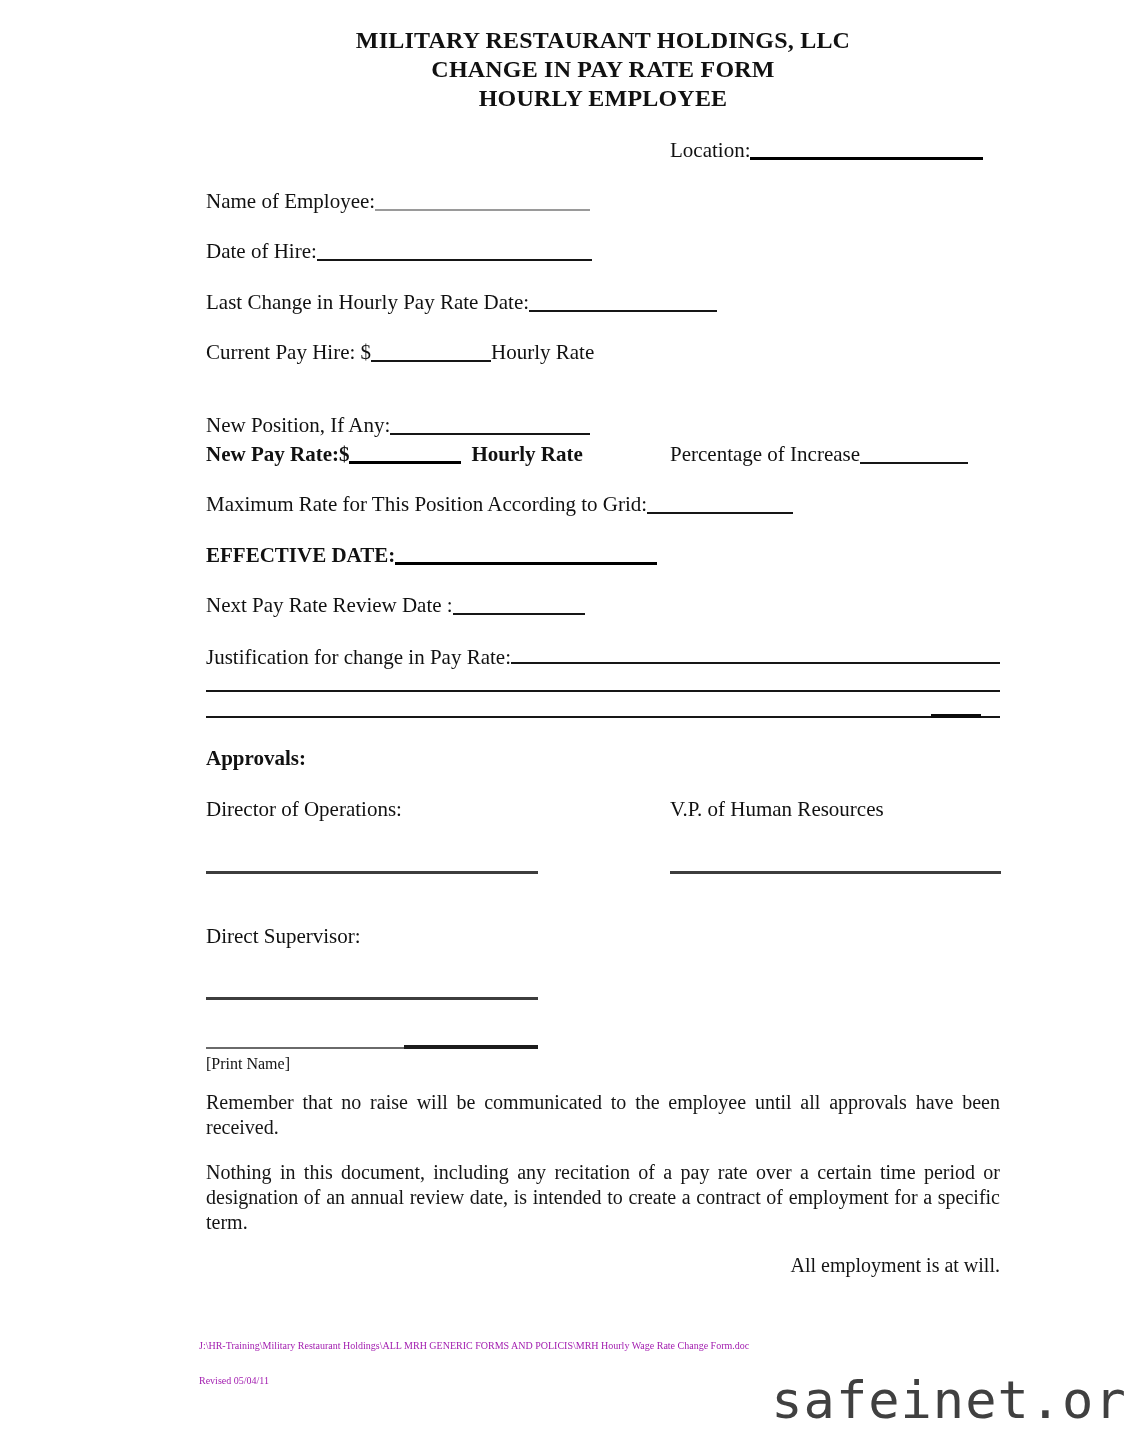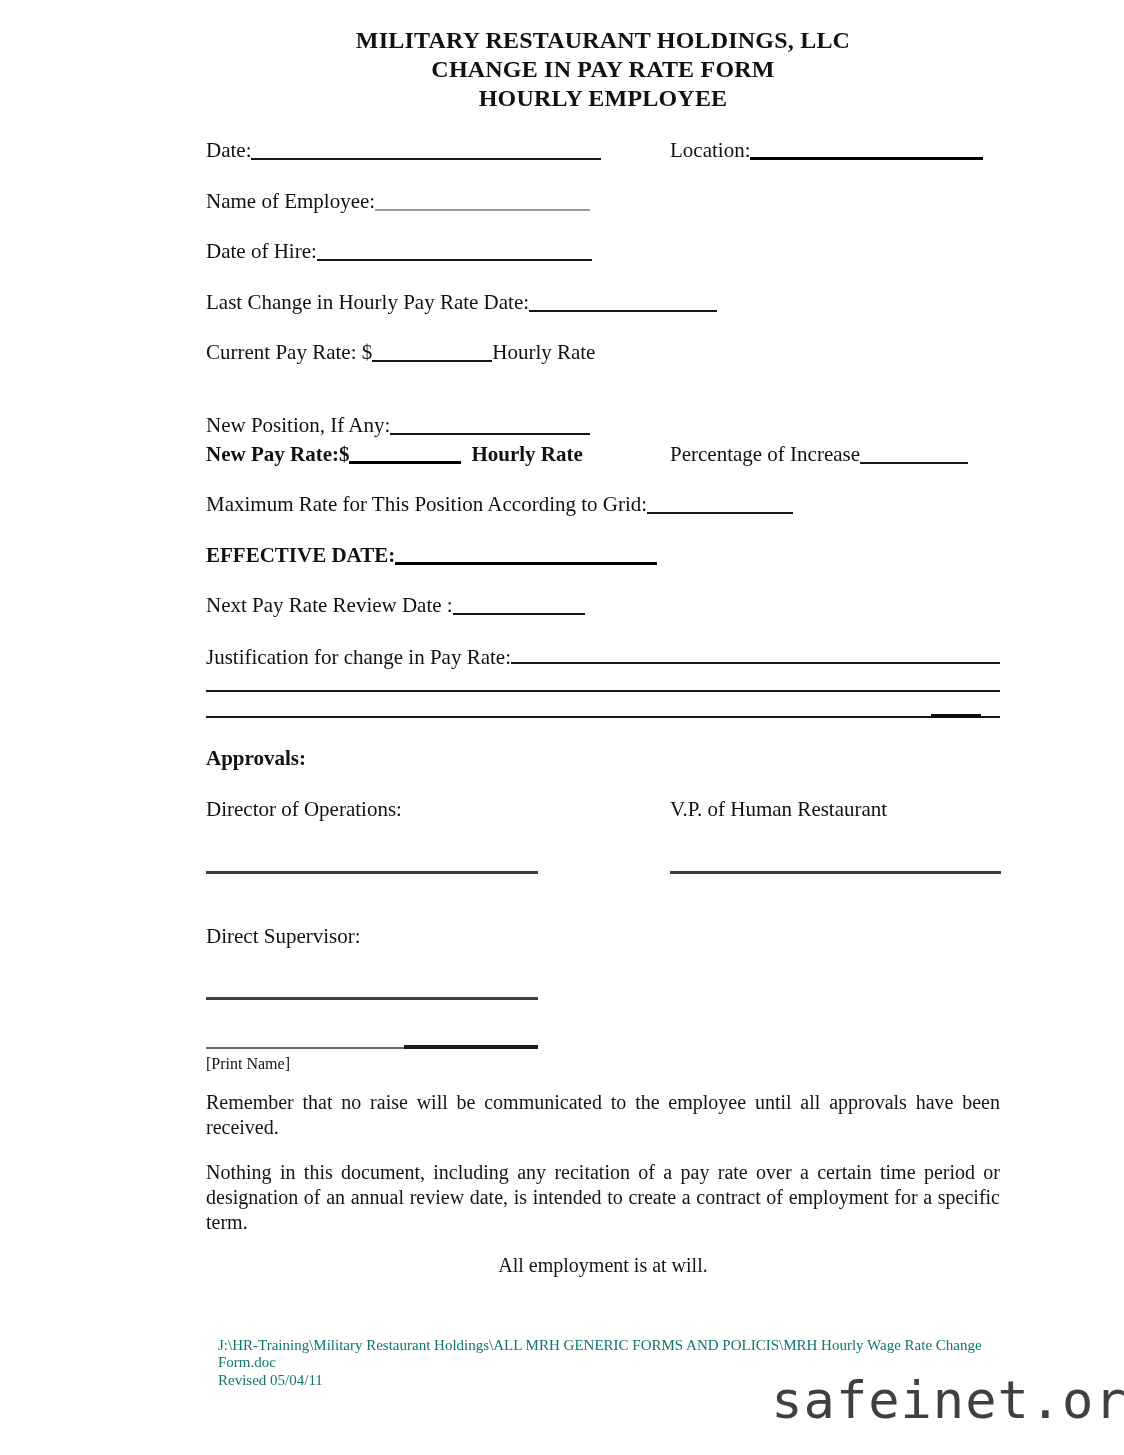--- a/index.html
+++ b/index.html
@@ -29,62 +29,59 @@
     font-size:21px; white-space:nowrap; width:794px; line-height:26px;
   }
   .frow .grow{flex:1 1 auto; border-bottom:2px solid #161616; margin-bottom:-3px; height:0;}
   .hline{position:absolute; height:0; border-top:2px solid #161616;}
   .sig{border-top-width:3px; border-top-color:#3d3d3d;}
   .para{
     position:absolute; left:165px; width:794px;
     font-size:20px; line-height:25px; text-align:justify; color:#151515;
   }
   .footer{
-    position:absolute; left:177px; width:775px;
-    font-size:15px; line-height:17px; color:#0f766e;
+    position:absolute; left:158px; width:775px;
+    font-size:10px; line-height:17px; color:#a21caf;
   }
   .watermark{
     position:absolute; top:1374px; right:6px;
     font-family:"DejaVu Sans Mono",monospace;
     font-size:52px; color:#404040; letter-spacing:1px; line-height:1;
   }
   .sp{margin-left:10px;}
 </style>
 </head>
 <body>
 
 <div class="page">
 
   <div class="title">
     <div>MILITARY RESTAURANT HOLDINGS, LLC</div>
     <div>CHANGE IN PAY RATE FORM</div>
     <div>HOURLY EMPLOYEE</div>
   </div>
 
-  <div class="row" style="top:137px; left:165px;">
-    <span>Date:</span><span class="fill" style="width:350px;"></span>
-  </div>
   <div class="row" style="top:137px; left:629px;">
     <span>Location:</span><span class="fill thick" style="width:233px;"></span>
   </div>
 
   <div class="row" style="top:188px; left:165px;">
     <span>Name of Employee:</span><span class="fill gray" style="width:215px;"></span>
   </div>
 
   <div class="row" style="top:238px; left:165px;">
     <span>Date of Hire:</span><span class="fill" style="width:275px;"></span>
   </div>
 
   <div class="row" style="top:289px; left:165px;">
     <span>Last Change in Hourly Pay Rate Date:</span><span class="fill" style="width:188px;"></span>
   </div>
 
   <div class="row" style="top:339px; left:165px;">
-    <span>Current Pay Rate: $</span><span class="fill" style="width:120px;"></span><span>Hourly Rate</span>
+    <span>Current Pay Hire: $</span><span class="fill" style="width:120px;"></span><span>Hourly Rate</span>
   </div>
 
   <div class="row" style="top:412px; left:165px;">
     <span>New Position, If Any:</span><span class="fill" style="width:200px;"></span>
   </div>
 
   <div class="row bold" style="top:441px; left:165px;">
     <span>New Pay Rate:$</span><span class="fill thick" style="width:112px;"></span><span class="sp">Hourly Rate</span>
   </div>
   <div class="row" style="top:441px; left:629px;">
@@ -107,35 +104,35 @@
     <span>Justification for change in Pay Rate:</span>
       <span class="grow"></span>
   </div>
   <div class="hline" style="top:690px; left:165px; width:794px;"></div>
   <div class="hline" style="top:716px; left:165px; width:794px;"></div>
   <div class="hline" style="top:714px; left:890px; width:50px; border-top-width:4px; border-top-color:#0c0c0c;"></div>
 
   <div class="row bold" style="top:745px; left:165px;">Approvals:</div>
 
   <div class="row" style="top:796px; left:165px;">Director of Operations:</div>
-  <div class="row" style="top:796px; left:629px;">V.P. of Human Restaurant</div>
+  <div class="row" style="top:796px; left:629px;">V.P. of Human Resources</div>
 
   <div class="hline sig" style="top:871px; left:165px; width:332px;"></div>
   <div class="hline sig" style="top:871px; left:629px; width:331px;"></div>
 
   <div class="row" style="top:923px; left:165px;text-align:right;">Direct Supervisor:</div>
 
   <div class="hline sig" style="top:997px; left:165px; width:332px;"></div>
 
   <div class="hline" style="top:1047px; left:165px; width:200px; border-top-color:#6a6a6a;"></div>
   <div class="hline" style="top:1045px; left:363px; width:134px; border-top-width:4px; border-top-color:#1c1c1c;"></div>
   <div class="row" style="top:1051px; left:165px; font-size:16px;">[Print Name]</div>
 
   <div class="para" style="top:1090px;">Remember that no raise will be communicated to the employee until all approvals have been received.</div>
   <div class="para" style="top:1160px;">Nothing in this document, including any recitation of a pay rate over a certain time period or designation of an annual review date, is intended to create a contract of employment for a specific term.</div>
-  <div class="para" style="top:1253px; text-align:center;">All employment is at will.</div>
+  <div class="para" style="top:1253px; text-align:right;">All employment is at will.</div>
 
   <div class="footer" style="top:1337px;">J:\HR-Training\Military Restaurant Holdings\ALL MRH GENERIC FORMS AND POLICIS\MRH Hourly Wage Rate Change Form.doc</div>
   <div class="footer" style="top:1372px;">Revised 05/04/11</div>
 
   <div class="watermark">safeinet.org</div>
 
 </div>
 
 </body></html>

